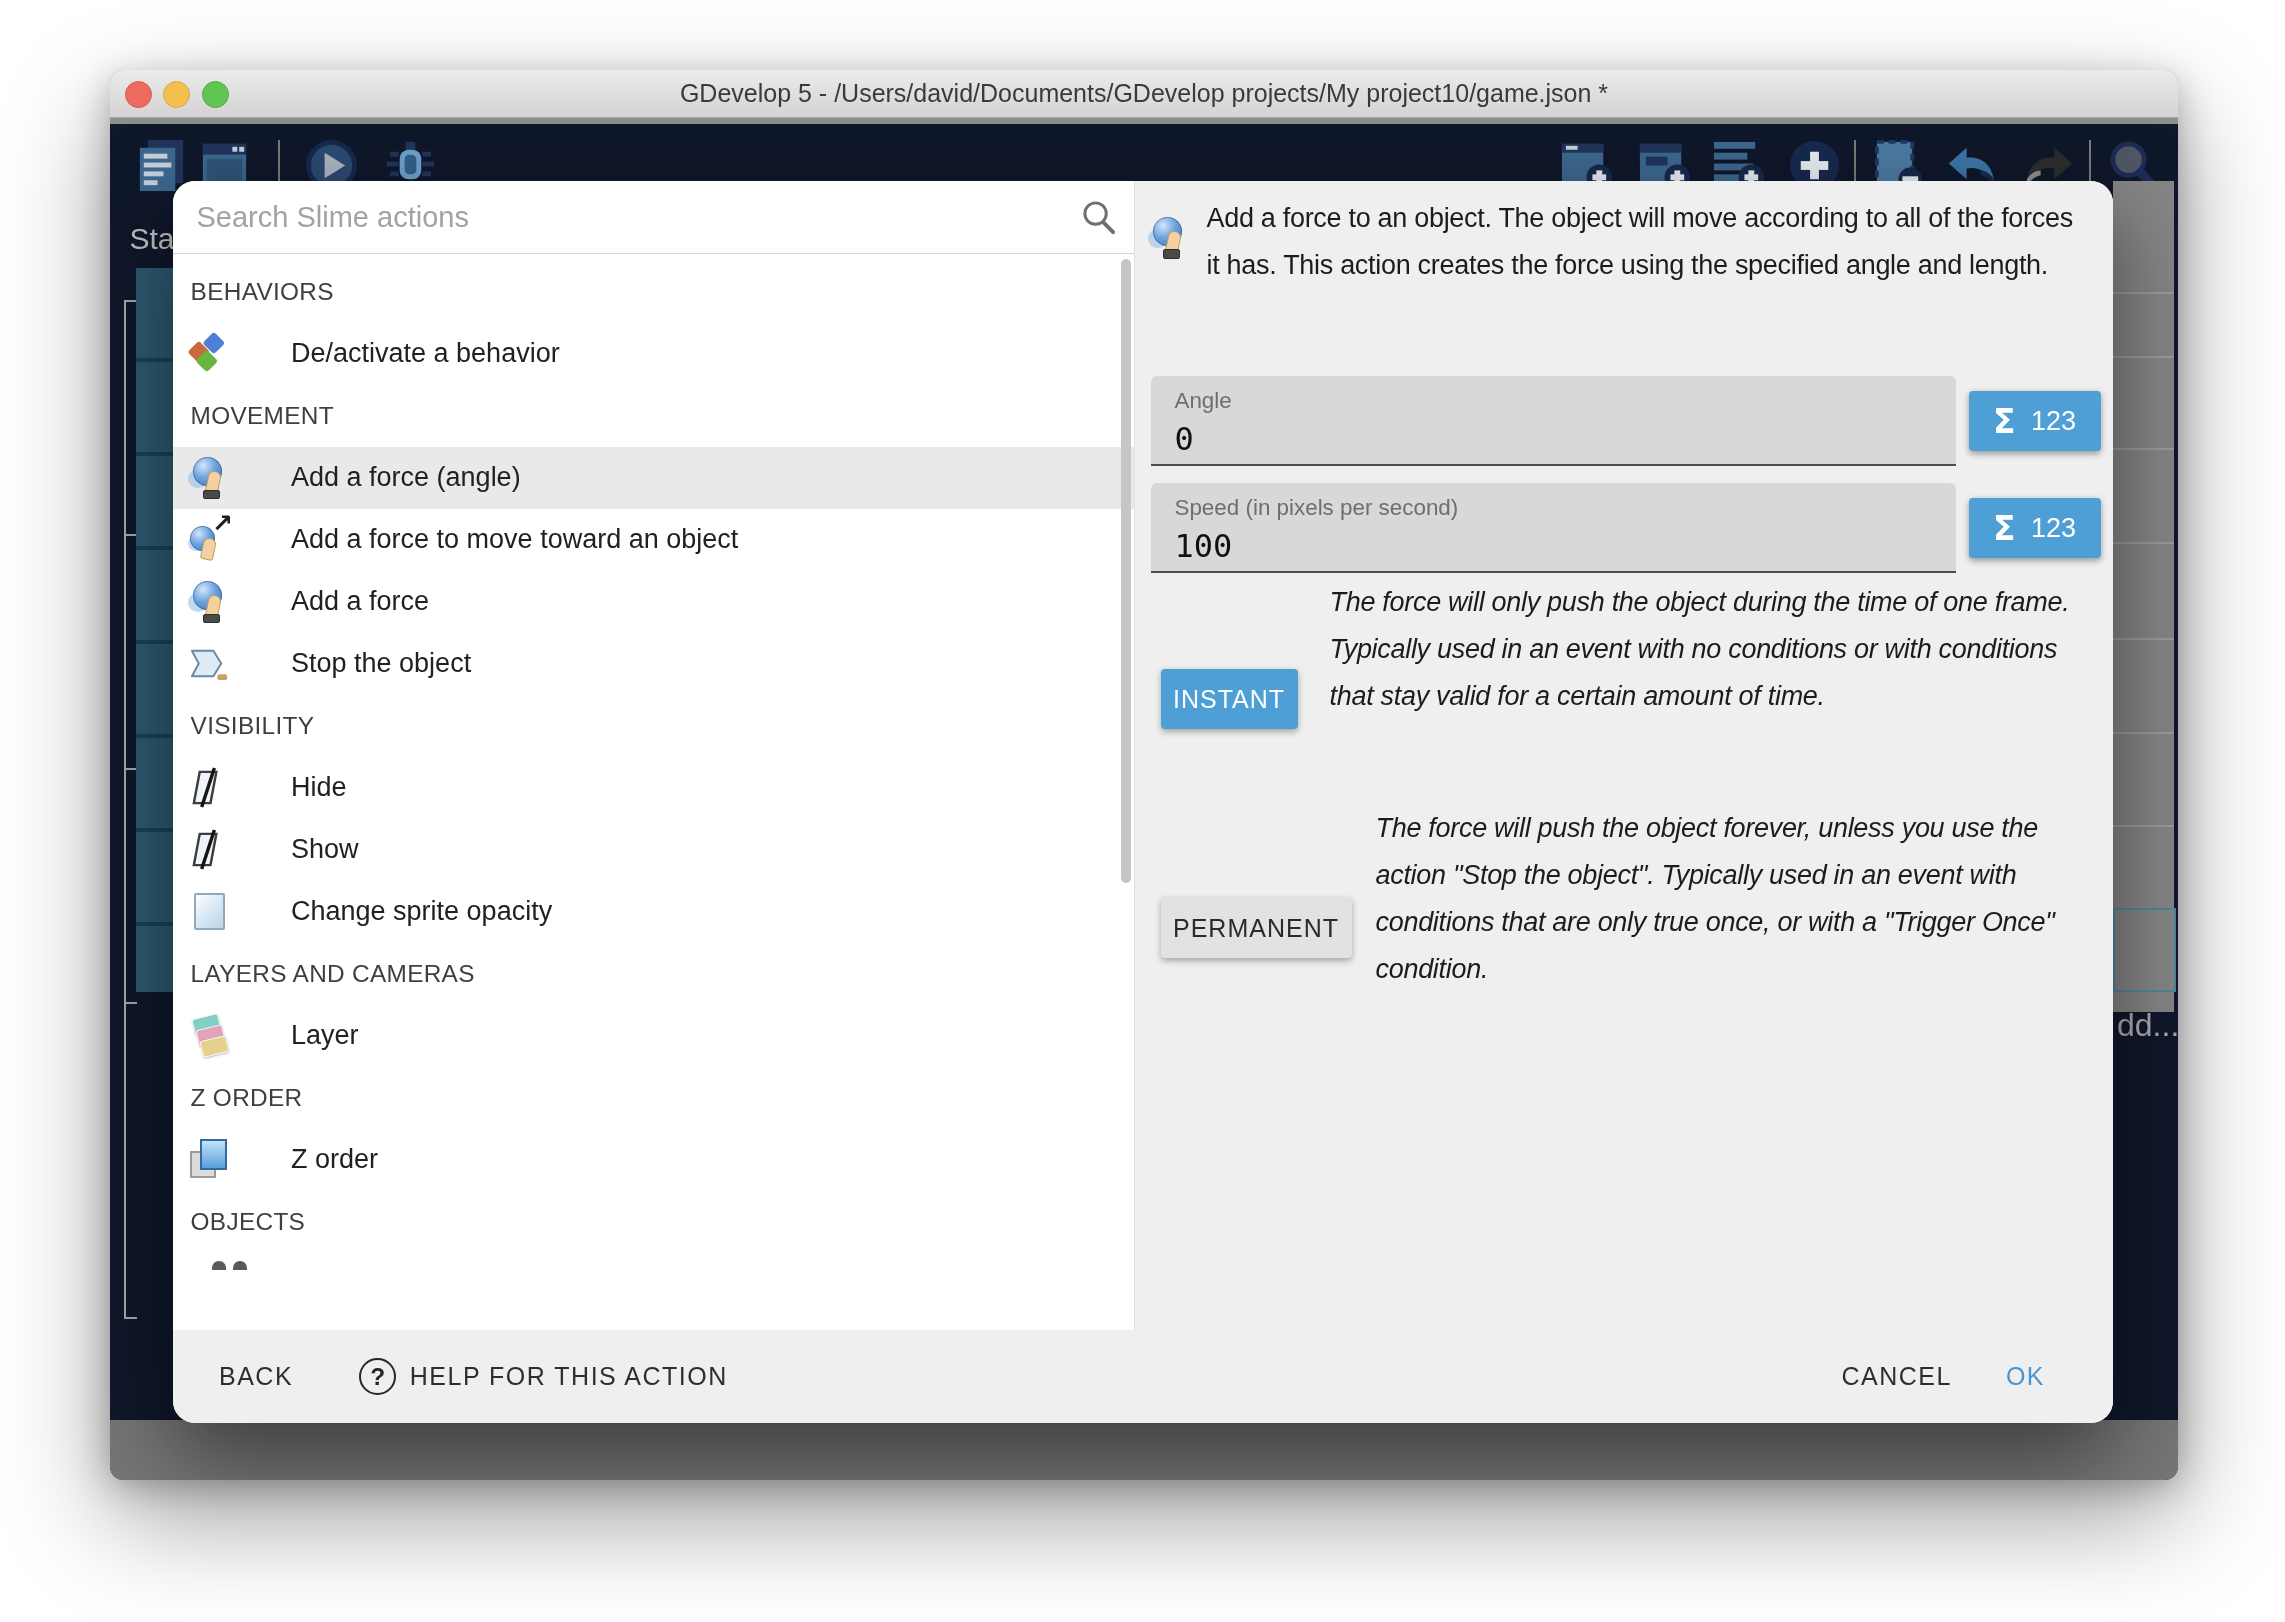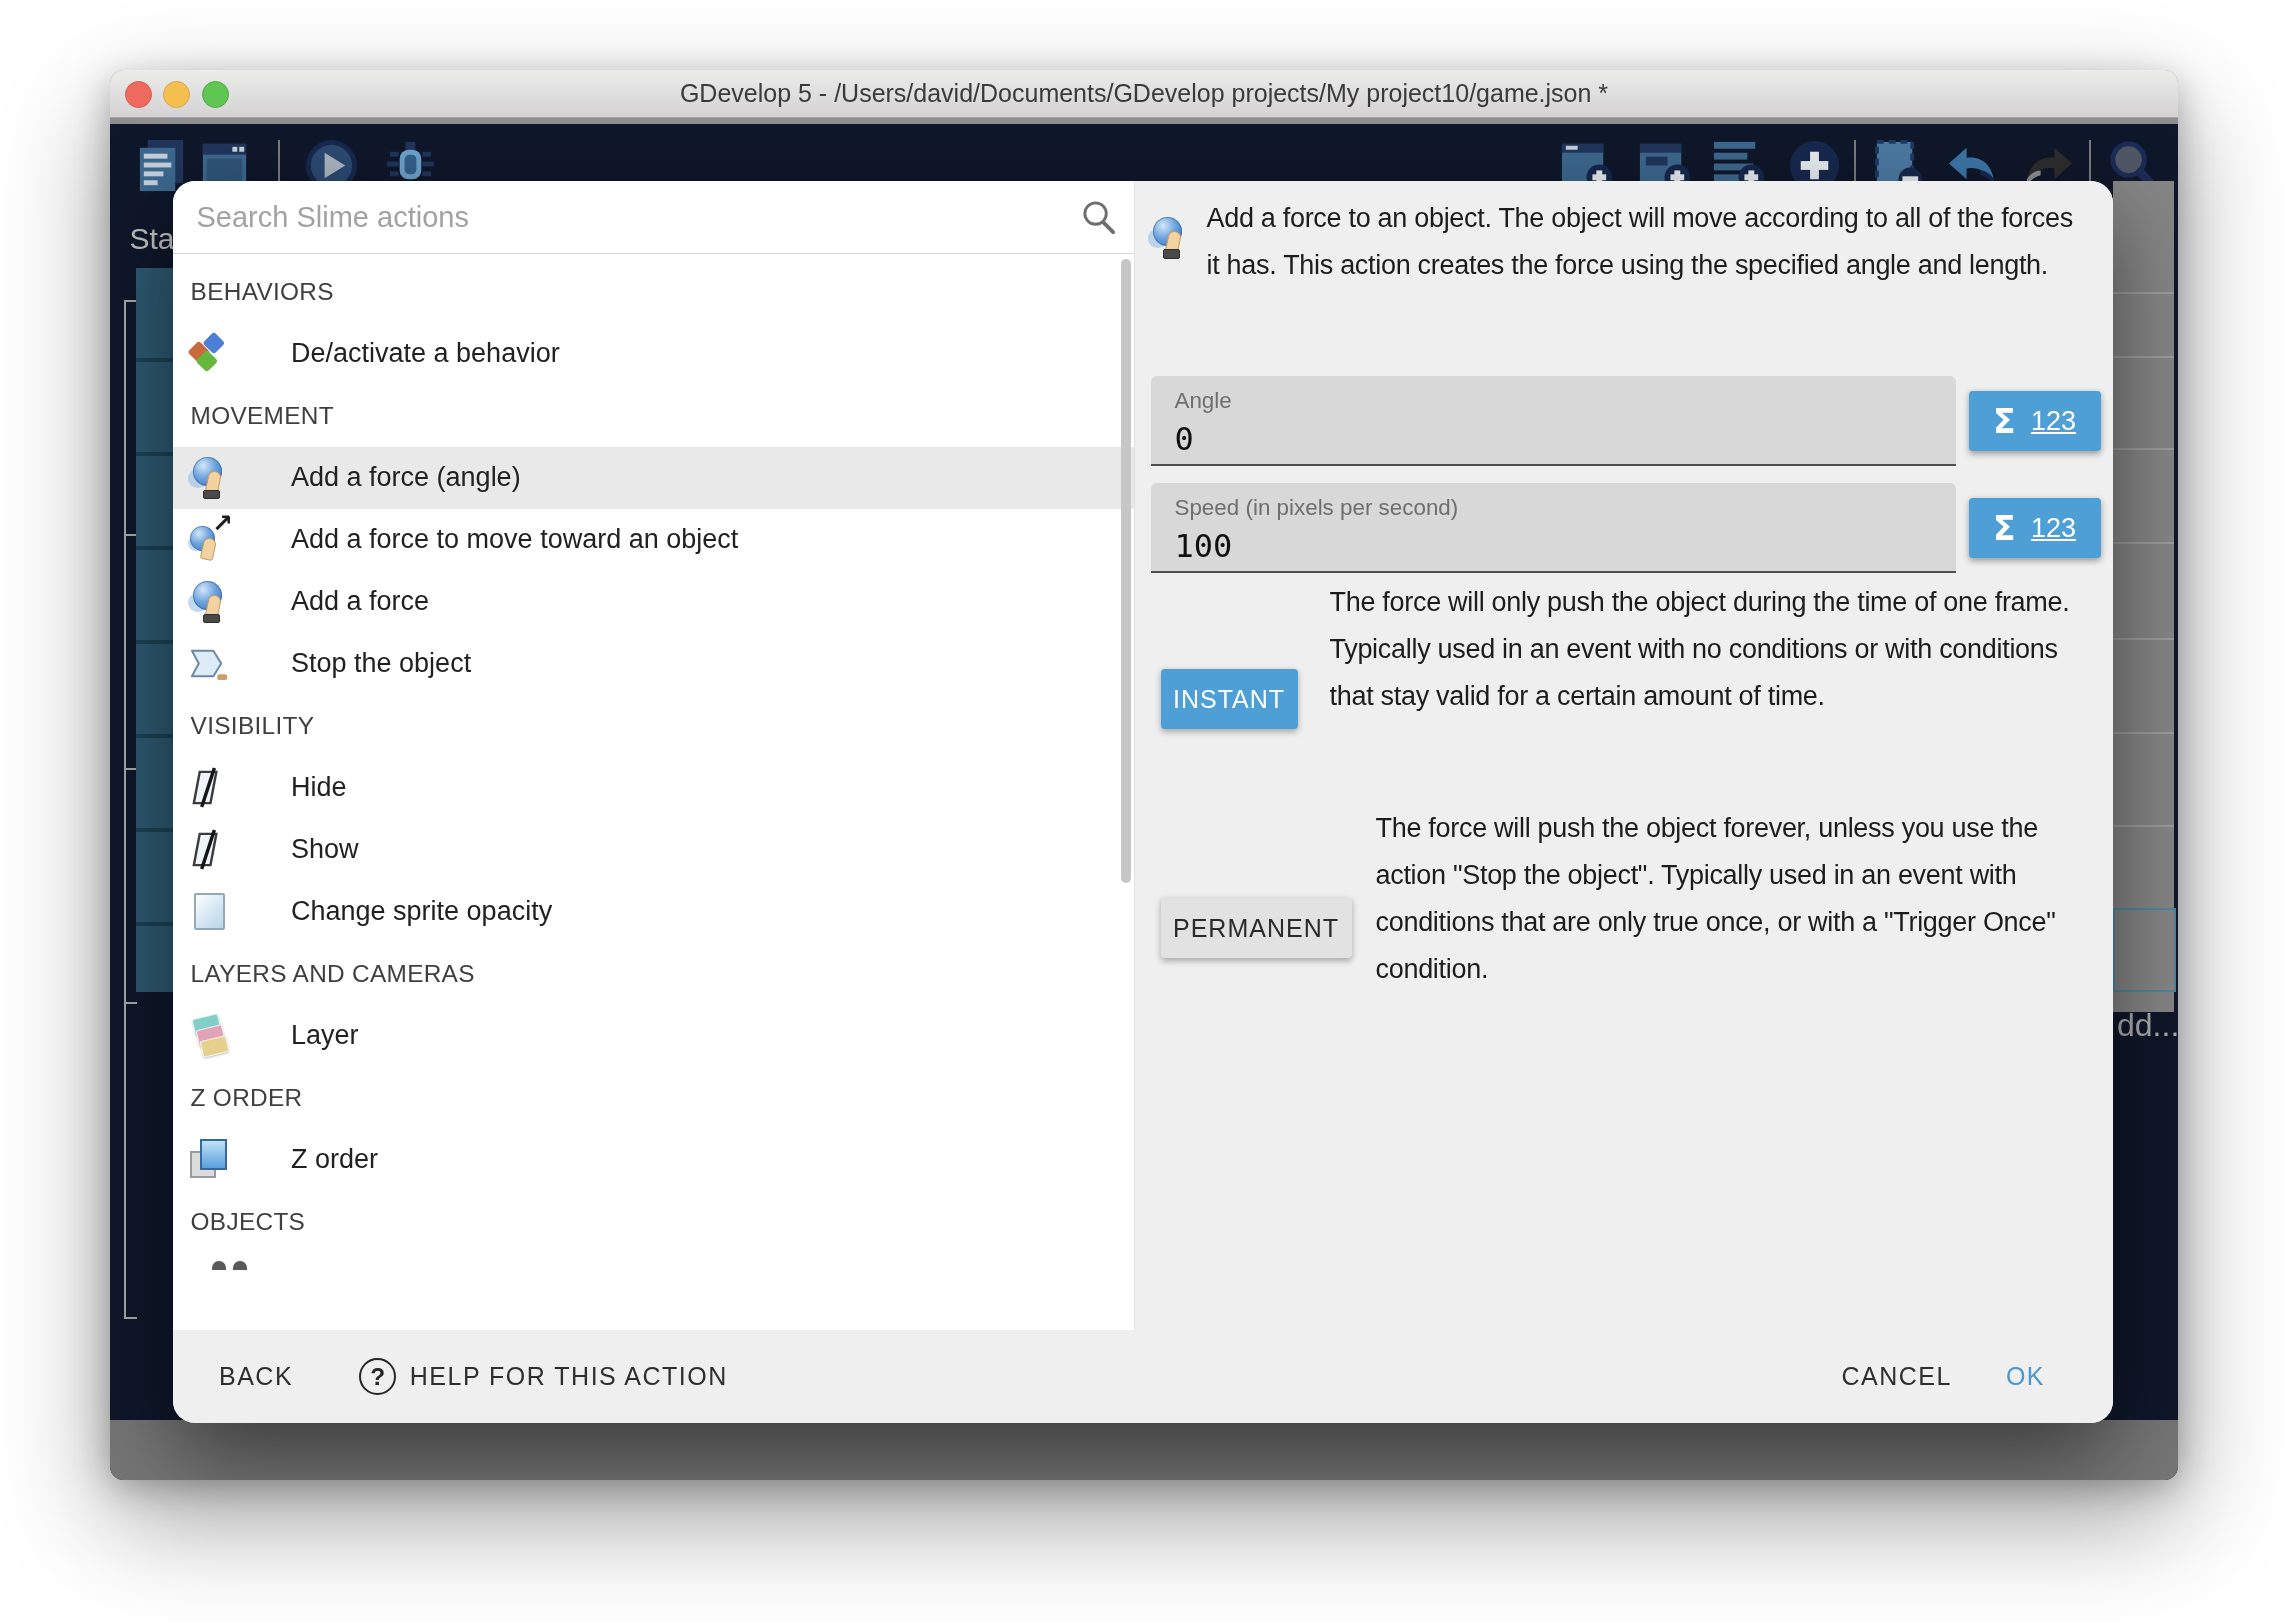--- a/index.html
+++ b/index.html
@@ -95,22 +95,22 @@
   .desc-icon{position:absolute;left:13.7px;top:35px;}
   .desc-text{position:absolute;left:72px;top:13.7px;width:883px;font-size:27px;line-height:47px;
     letter-spacing:-0.3px;color:#1c1c1c;}
   .field{position:absolute;left:16.6px;width:805px;height:90px;background:#d9d8d8;border-radius:5.9px 5.9px 0 0;
     border-bottom:2px solid #4f4f4f;box-sizing:border-box;padding:11.7px 0 0 23.4px;}
   .field .flabel{font-size:22.4px;color:#6e6e6e;display:block;}
   .field .fvalue{font-family:"DejaVu Sans Mono",monospace;font-size:32px;color:#101010;display:block;margin-top:5.9px;}
   .sigma-btn{position:absolute;left:834px;width:132px;height:60px;background:#4d9fd6;border-radius:3.9px;
     box-shadow:0 2.9px 6.8px rgba(0,0,0,.35);display:flex;align-items:center;justify-content:center;gap:15.6px;cursor:pointer;}
   .sigma-btn .sg{color:#ffffff;font-size:33px;font-weight:700;font-family:"DejaVu Sans",sans-serif;}
-  .sigma-btn .num{color:#ffffff;font-size:27px;text-decoration:underline;}
-  .mode-text{position:absolute;font-size:27px;line-height:47px;letter-spacing:-0.3px;color:#1c1c1c;}
+  .sigma-btn .num{color:#ffffff;font-size:27px;}
+  .mode-text{position:absolute;font-size:27px;line-height:47px;letter-spacing:-0.3px;color:#1c1c1c;font-style:italic;}
   .mode-btn{position:absolute;left:26px;height:60px;border-radius:3.9px;display:flex;align-items:center;justify-content:center;
     font-size:25px;letter-spacing:1px;cursor:pointer;box-shadow:0 2.9px 6.8px rgba(0,0,0,.3);}
   .mode-btn.active{background:#4d9fd6;color:#ffffff;}
   .mode-btn.inactive{background:#e3e2e2;color:#2a2a2a;}
 
   
   .footer{position:absolute;left:0;bottom:0;width:100%;height:93px;background:#f0efef;display:flex;align-items:center;}
   .f-txt{font-size:25px;letter-spacing:1.5px;font-weight:500;color:#2e2e2e;cursor:pointer;white-space:nowrap;}
   .help-circle{width:37px;height:37px;border:2.9px solid #272727;border-radius:50%;display:flex;align-items:center;
     justify-content:center;font-size:24.4px;font-weight:700;color:#272727;box-sizing:border-box;}

